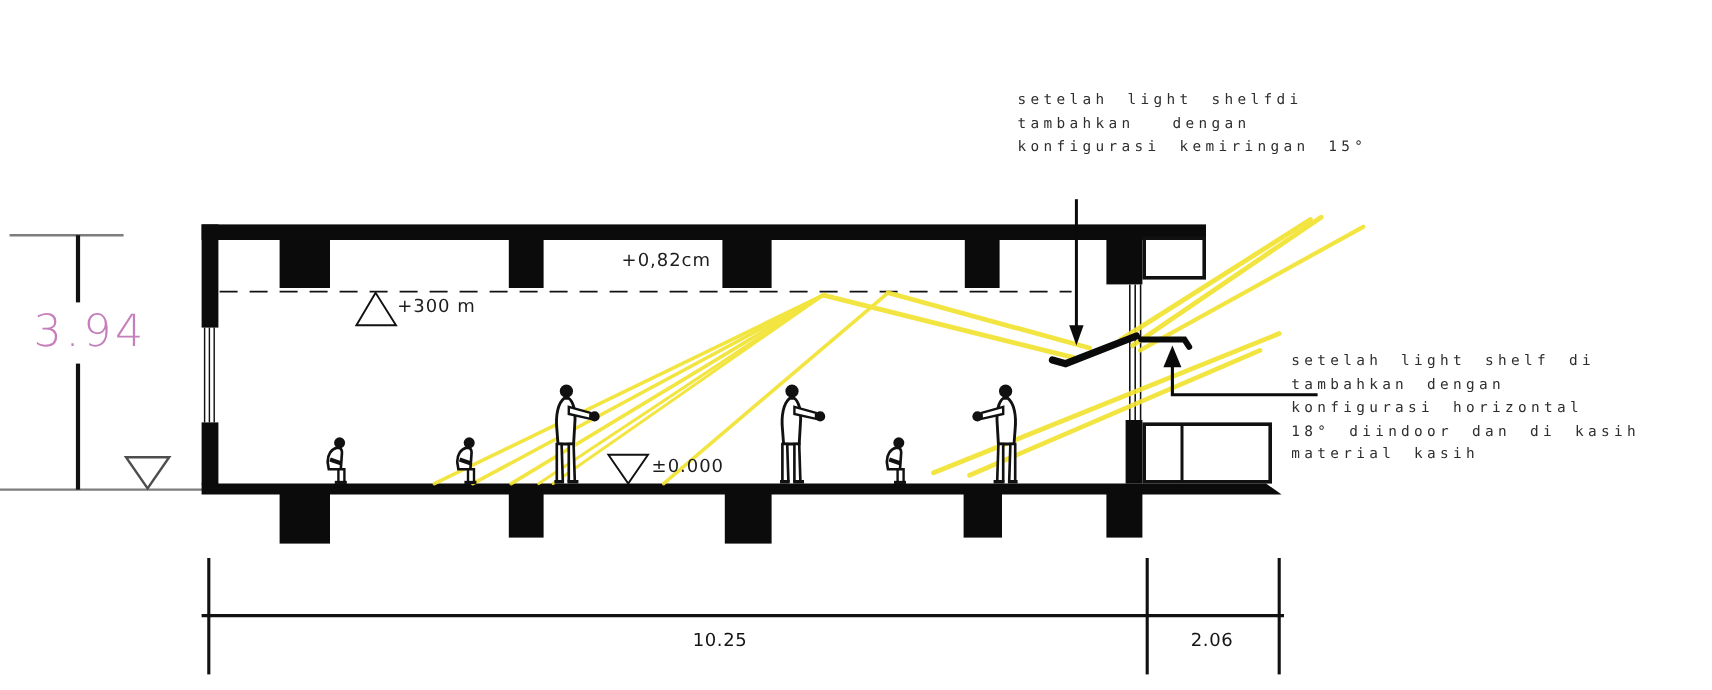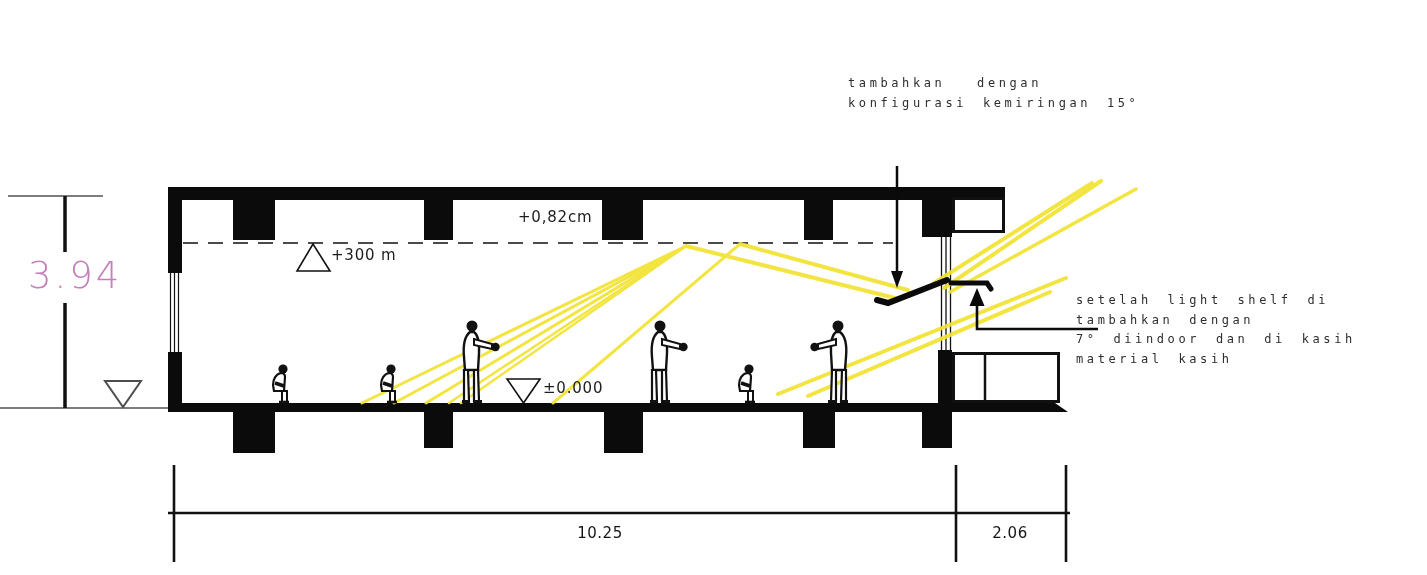--- a/index.html
+++ b/index.html
@@ -139,28 +139,30 @@
 
     <g stroke="#111" fill="none">
       <line x1="168" y1="513" x2="1070" y2="513" stroke-width="2.6"></line>
       <line x1="174" y1="465" x2="174" y2="562" stroke-width="2.6"></line>
       <line x1="956" y1="465" x2="956" y2="562" stroke-width="2.6"></line>
       <line x1="1066" y1="465" x2="1066" y2="562" stroke-width="2.6"></line>
     </g>
   </svg>
 
   <div class="anno" style="left:848px;top:74px;">
+    <div class="anno-line">setelah light shelfdi</div>
     <div class="anno-line">tambahkan  dengan</div>
     <div class="anno-line">konfigurasi kemiringan 15°</div>
   </div>
 
   <div class="anno" style="left:1076px;top:291px;">
     <div class="anno-line">setelah light shelf di</div>
     <div class="anno-line">tambahkan dengan</div>
-    <div class="anno-line">7° diindoor dan di kasih</div>
+    <div class="anno-line">konfigurasi horizontal</div>
+    <div class="anno-line">18° diindoor dan di kasih</div>
     <div class="anno-line">material kasih</div>
   </div>
 
   <div class="txt lbl" style="left:518px;top:208px;">+0,82cm</div>
   <div class="txt lbl" style="left:331px;top:246px;">+300 m</div>
   <div class="txt lbl" style="left:543px;top:379px;">±0.000</div>
 
   <div class="txt dim-h" style="left:28px;top:254px;">3.94</div>
   <div class="dim-span dim-num" style="left:560px;top:524px;width:80px;">10.25</div>
   <div class="dim-span dim-num" style="left:975px;top:524px;width:70px;">2.06</div>

